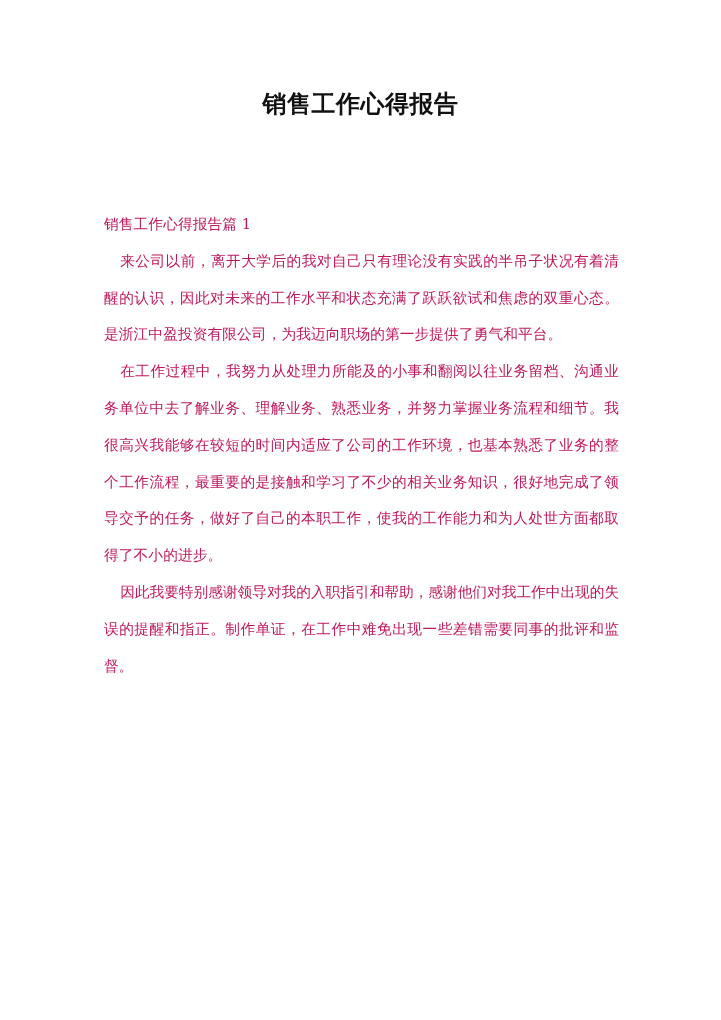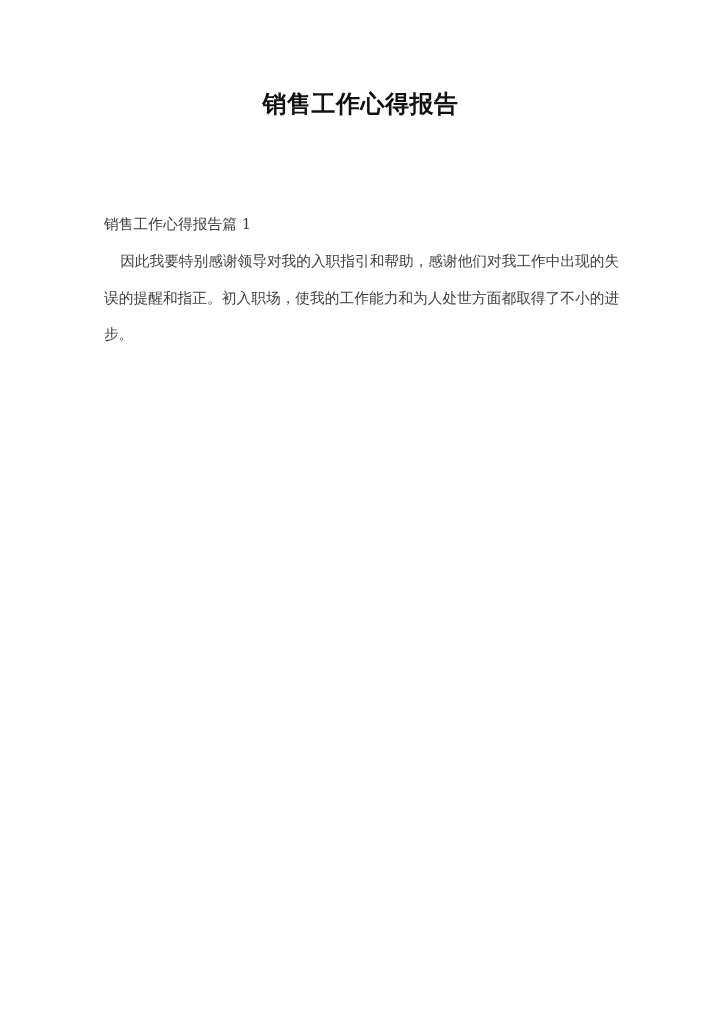--- a/index.html
+++ b/index.html
@@ -43,21 +43,21 @@
     left: 104px;
     width: 515px;
   }
 
   .para {
     margin: 0;
     font-size: 14.7px;
     line-height: 36.8px;
     text-align: justify;
     text-justify: inter-ideograph;
-    color: #404040;
+    color: #be185d;
     letter-spacing: 0.1px;
   }
 
   .para.section-heading {
     text-indent: 0;
     text-align: left;
   }
 
   .para.indent {
     text-indent: 1.1em;
@@ -73,20 +73,22 @@
 
 <div class="page">
 
   <div class="doc-title">销售工作心得报告</div>
 
   <div class="body-block">
 
     <p class="para section-heading">销售工作心得报告篇 1</p>
 
 
+    <p class="para indent">来公司以前，离开大学后的我对自己只有理论没有实践的半吊子状况有着清醒的认识，因此对未来的工作水平和状态充满了跃跃欲试和焦虑的双重心态。是浙江中盈投资有限公司，为我迈向职场的第一步提供了勇气和平台。</p>
 
 
+    <p class="para indent">在工作过程中，我努力从处理力所能及的小事和翻阅以往业务留档、沟通业务单位中去了解业务、理解业务、熟悉业务，并努力掌握业务流程和细节。我很高兴我能够在较短的时间内适应了公司的工作环境，也基本熟悉了业务的整个工作流程，最重要的是接触和学习了不少的相关业务知识，很好地完成了领导交予的任务，做好了自己的本职工作，使我的工作能力和为人处世方面都取得了不小的进步。</p>
 
-    <p class="para indent tight">因此我要特别感谢领导对我的入职指引和帮助，感谢他们对我工作中出现的失误的提醒和指正。初入职场，使我的工作能力和为人处世方面都取得了不小的进步。</p>
+    <p class="para indent tight">因此我要特别感谢领导对我的入职指引和帮助，感谢他们对我工作中出现的失误的提醒和指正。制作单证，在工作中难免出现一些差错需要同事的批评和监督。</p>
 
   </div>
 
 </div>
 
 </body></html>

